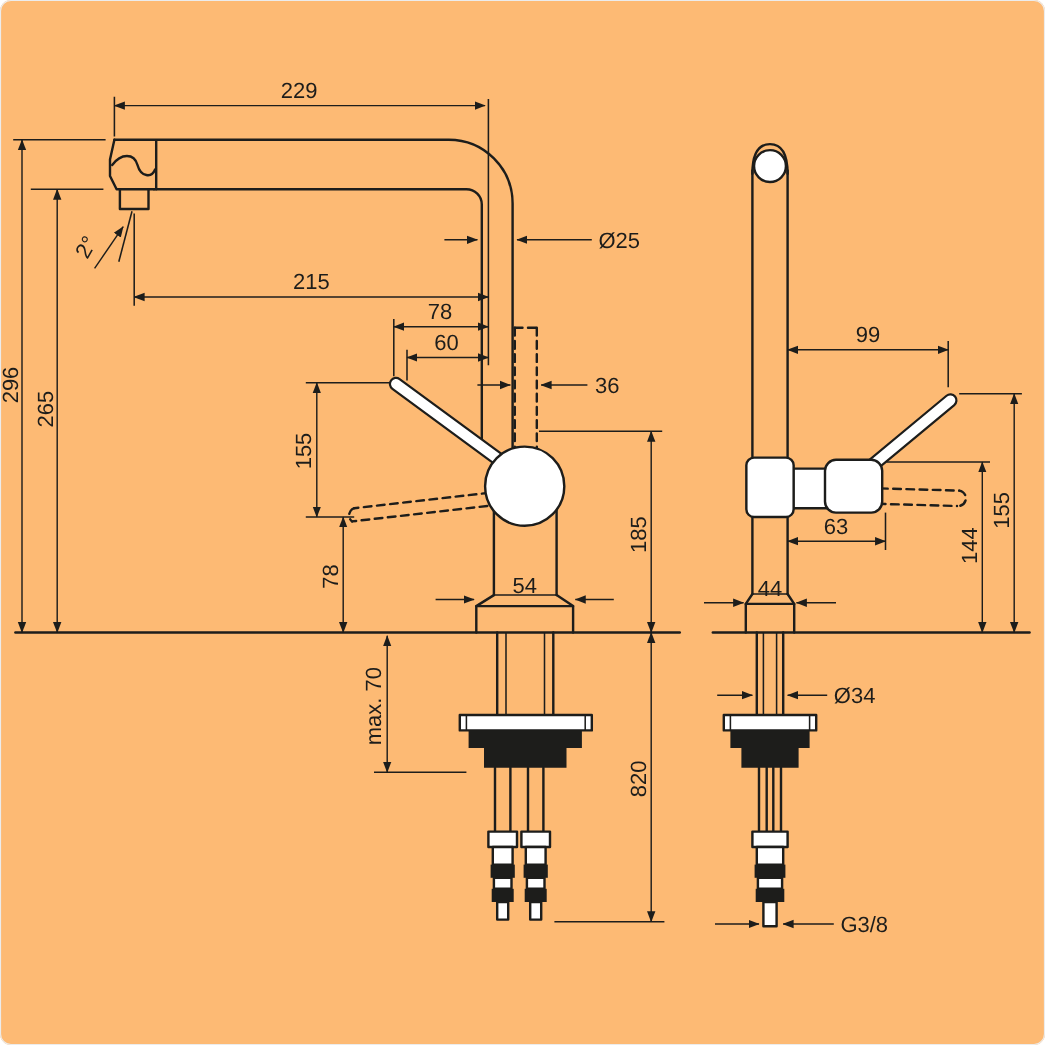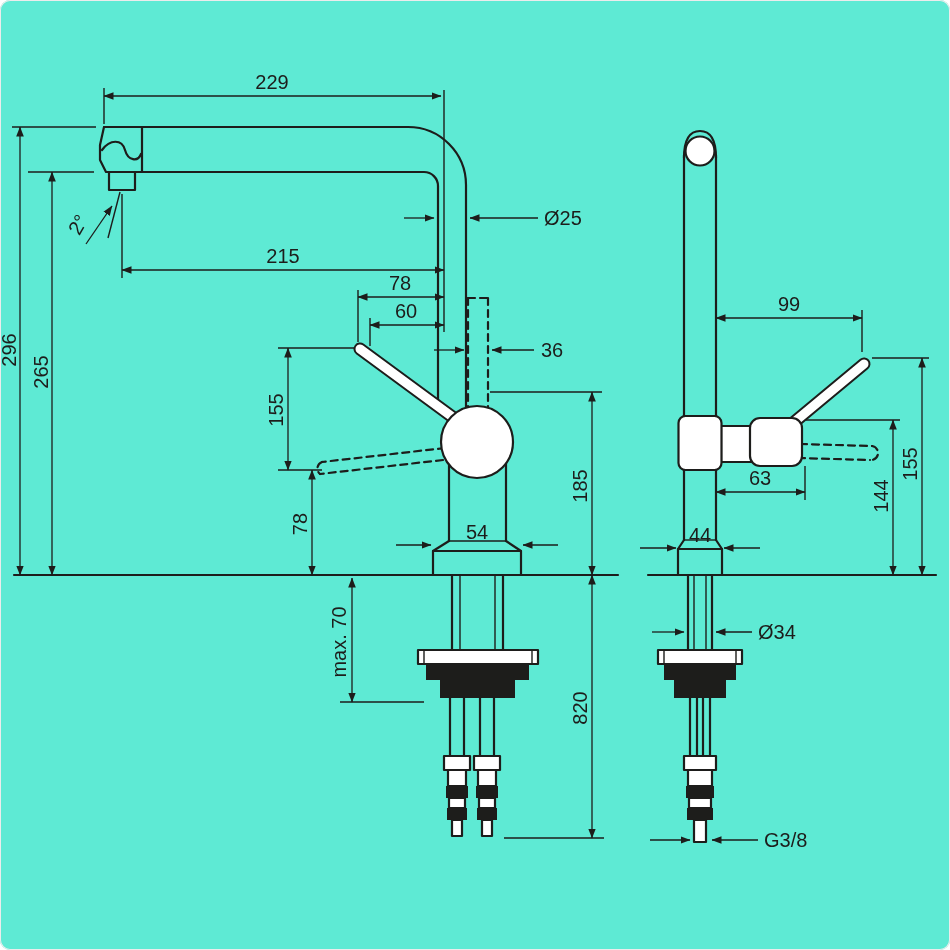--- a/index.html
+++ b/index.html
@@ -1,17 +1,17 @@
 <!DOCTYPE html>
 <html><head>
 <meta charset="utf-8">
 <style>
   html,body{margin:0;padding:0;background:#ffffff;}
   .stage{
-    width:950px;height:950px;position:relative;background:#5eead4;
+    width:950px;height:950px;position:relative;background:#fdba74;
     border-radius:10px;box-shadow:inset 0 0 0 1px #ececec;
     font-family:"Liberation Sans", sans-serif;overflow:hidden;
   }
   svg{display:block}
   
   .ol  {fill:none;stroke:#1d1d1b;stroke-width:2.2;stroke-linejoin:round;stroke-linecap:round}
   .olf {fill:#ffffff;stroke:#1d1d1b;stroke-width:2.2;stroke-linejoin:round}
   .thin{fill:none;stroke:#1d1d1b;stroke-width:1.4}
   .dash{stroke-dasharray:7 5}
   .dim {fill:none;stroke:#1d1d1b;stroke-width:1.3}

